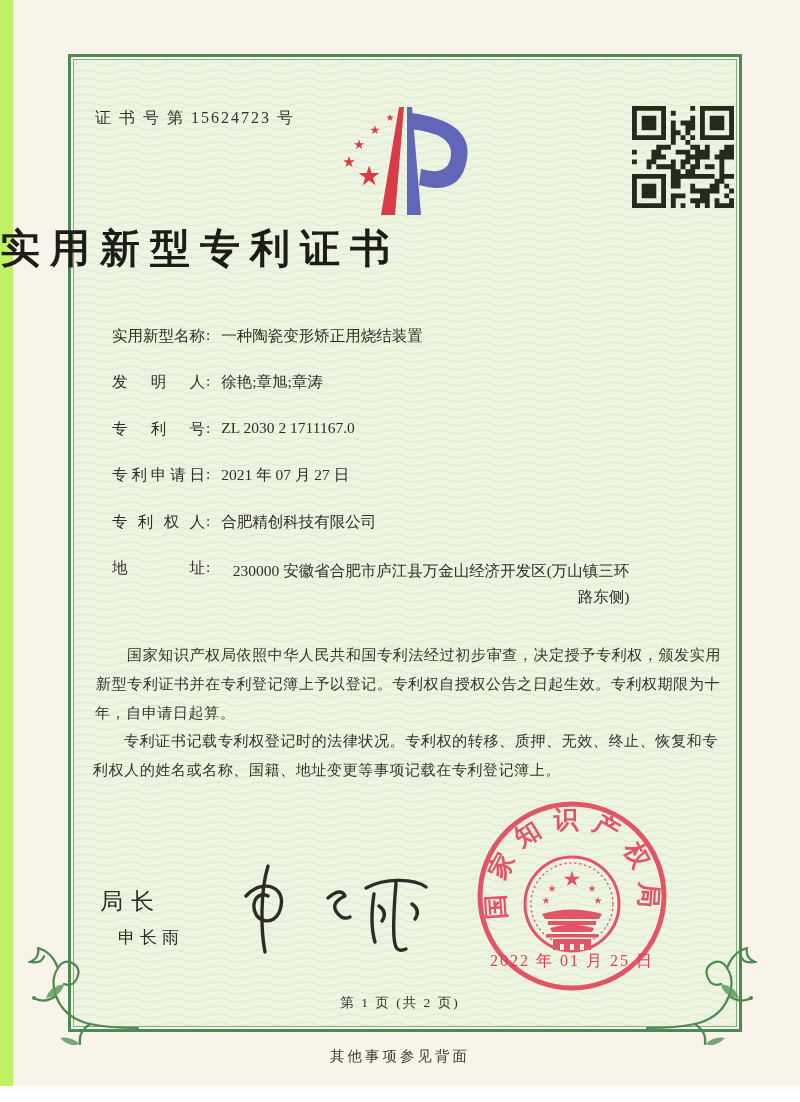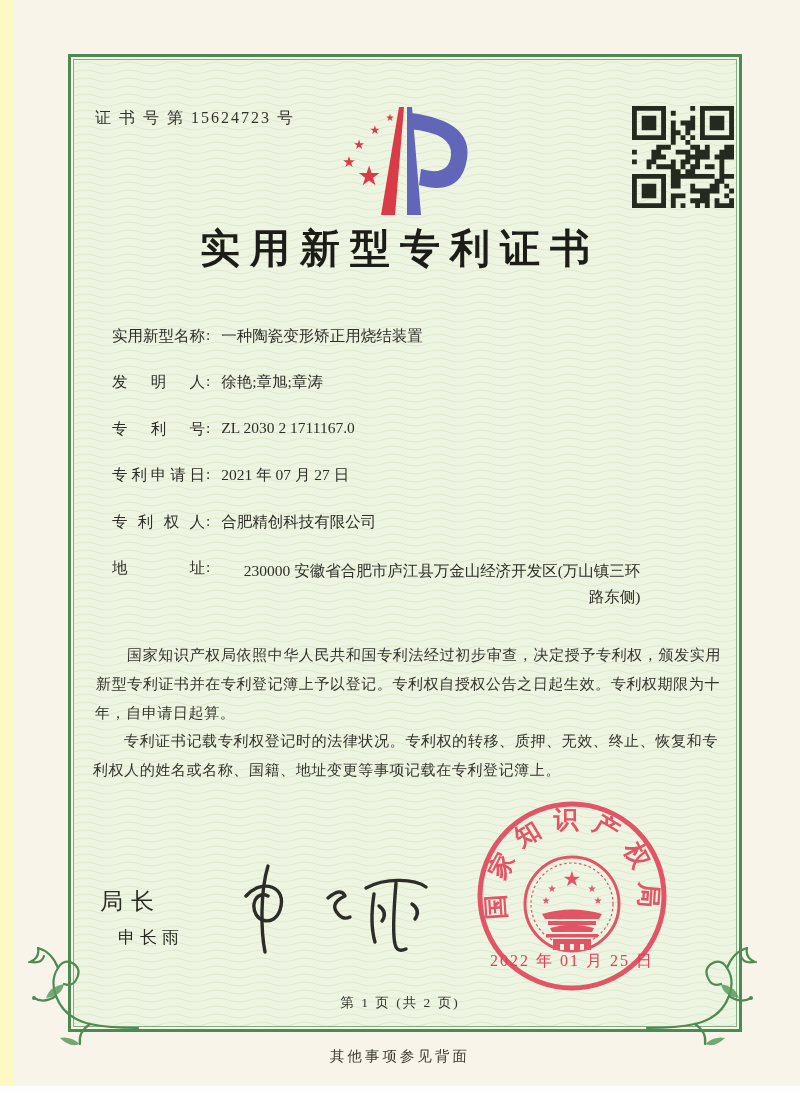--- a/index.html
+++ b/index.html
@@ -1,38 +1,38 @@
 <!DOCTYPE html>
 <html><head>
 <meta charset="utf-8">
 <style>
   html,body{margin:0;padding:0;background:#ffffff;}
-  .page{position:relative;width:800px;height:1092px;background:#fef9c3;overflow:hidden;
+  .page{position:relative;width:800px;height:1092px;background:#bef264;overflow:hidden;
         font-family:"Liberation Serif","DejaVu Serif",serif;color:#2c2c26;}
   .paper{position:absolute;left:13px;top:0;width:787px;height:1086px;background:#f8f4e9;}
   .paper-edge-b{position:absolute;left:0;top:1086px;width:800px;height:16px;background:#fdfdfb;}
 
   .frame{position:absolute;left:68px;top:54px;width:668px;height:972px;
          border:3px solid #4d8a51;}
   .frame-inner{position:absolute;left:2px;top:2px;right:2px;bottom:2px;
          border:1px solid #7fae80;background:#eef4e2;}
   .guilloche{position:absolute;left:0;top:0;width:100%;height:100%;}
 
   .abs{position:absolute;}
   .cert-no{left:95px;top:108px;font-size:16px;letter-spacing:2px;color:#32322b;}
   .logo-box{left:323px;top:103px;width:158px;height:118px;}
   .qr-box{left:632px;top:106px;width:102px;height:102px;}
-  .title{left:0;width:800px;top:221px;text-align:center;font-size:40px;font-weight:600;
+  .title{left:0;width:800px;top:221px;text-align:left;font-size:40px;font-weight:600;
          letter-spacing:10px;color:#1d1d18;}
 
   .frow{position:absolute;left:112px;font-size:15.5px;color:#2e2e27;white-space:nowrap;}
   .flabel{display:inline-block;width:93px;text-align:justify;text-align-last:justify;vertical-align:top;}
   .fcolon{display:inline-block;margin:0 11px 0 1px;}
   .fvalue{display:inline-block;vertical-align:top;text-align:right;}
-  .fvalue.wrap{white-space:normal;width:408px;line-height:1.65;margin-left:11px;}
+  .fvalue.wrap{white-space:normal;width:408px;line-height:1.65;}
   .pair2{margin-left:26px;}
 
   .paras{left:95px;top:641px;width:624px;font-size:15px;line-height:1.92;
          letter-spacing:0.6px;color:#33332b;text-align:justify;transform:skewX(-2deg);}
   .paras p{margin:0;text-indent:2em;}
 
   .director-title{left:100px;top:886px;font-size:23px;letter-spacing:8px;color:#2b2b25;}
   .director-name{left:118px;top:926px;font-size:17px;letter-spacing:5px;color:#2b2b25;}
   .sig-box{left:228px;top:852px;width:215px;height:112px;}
 

